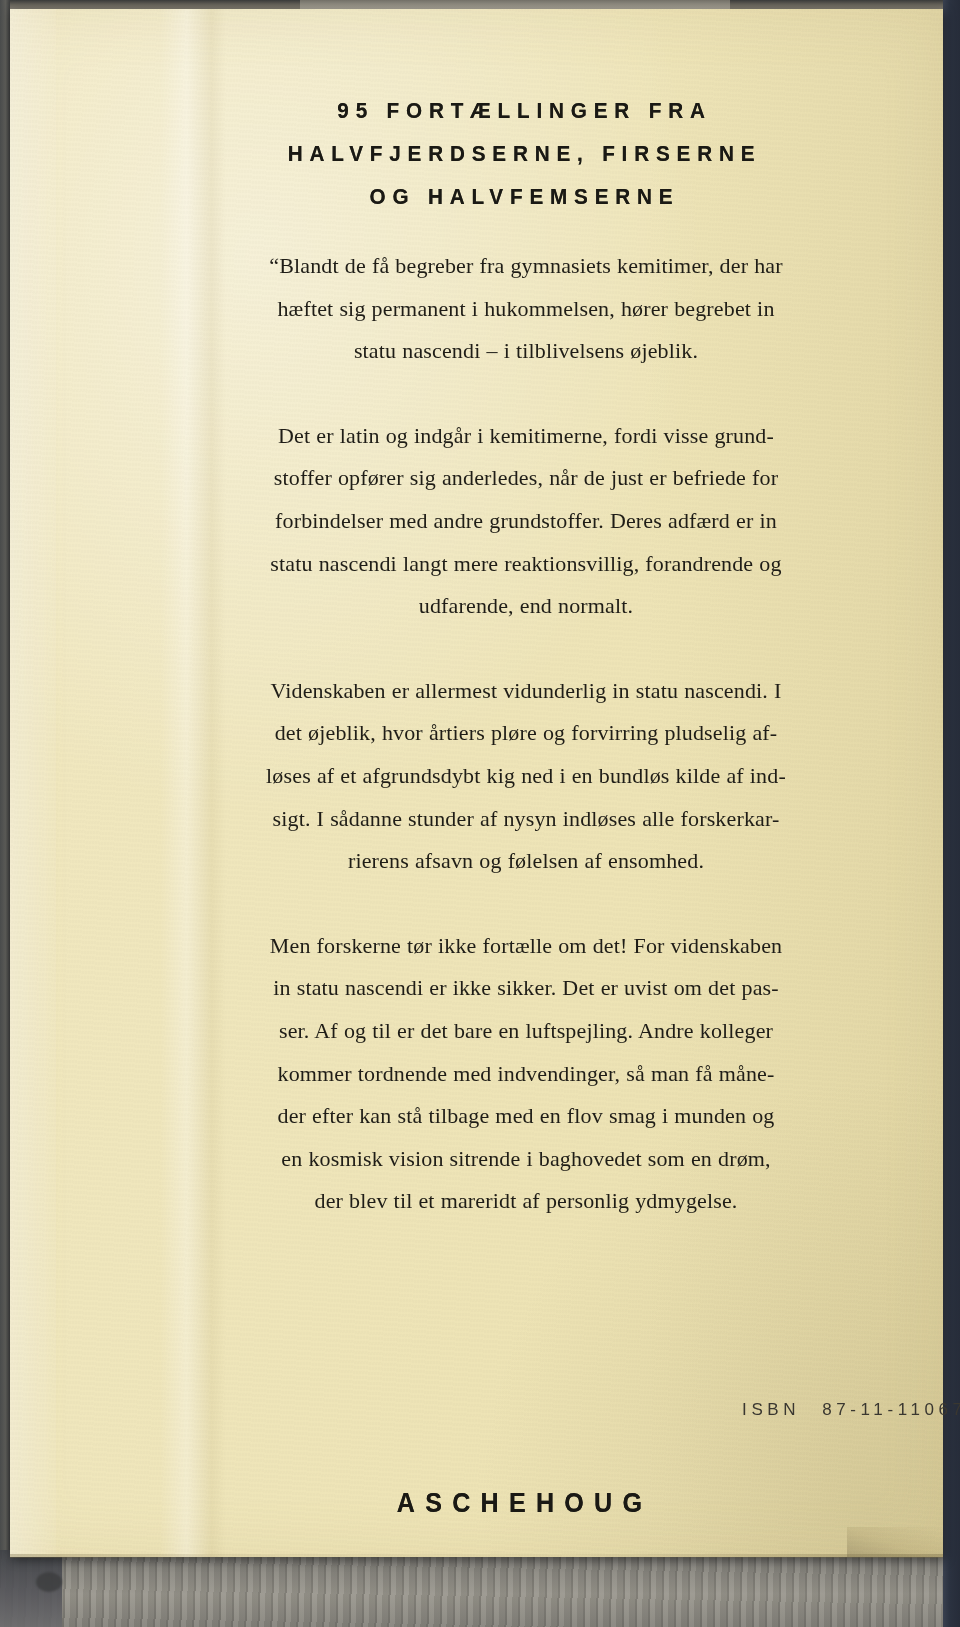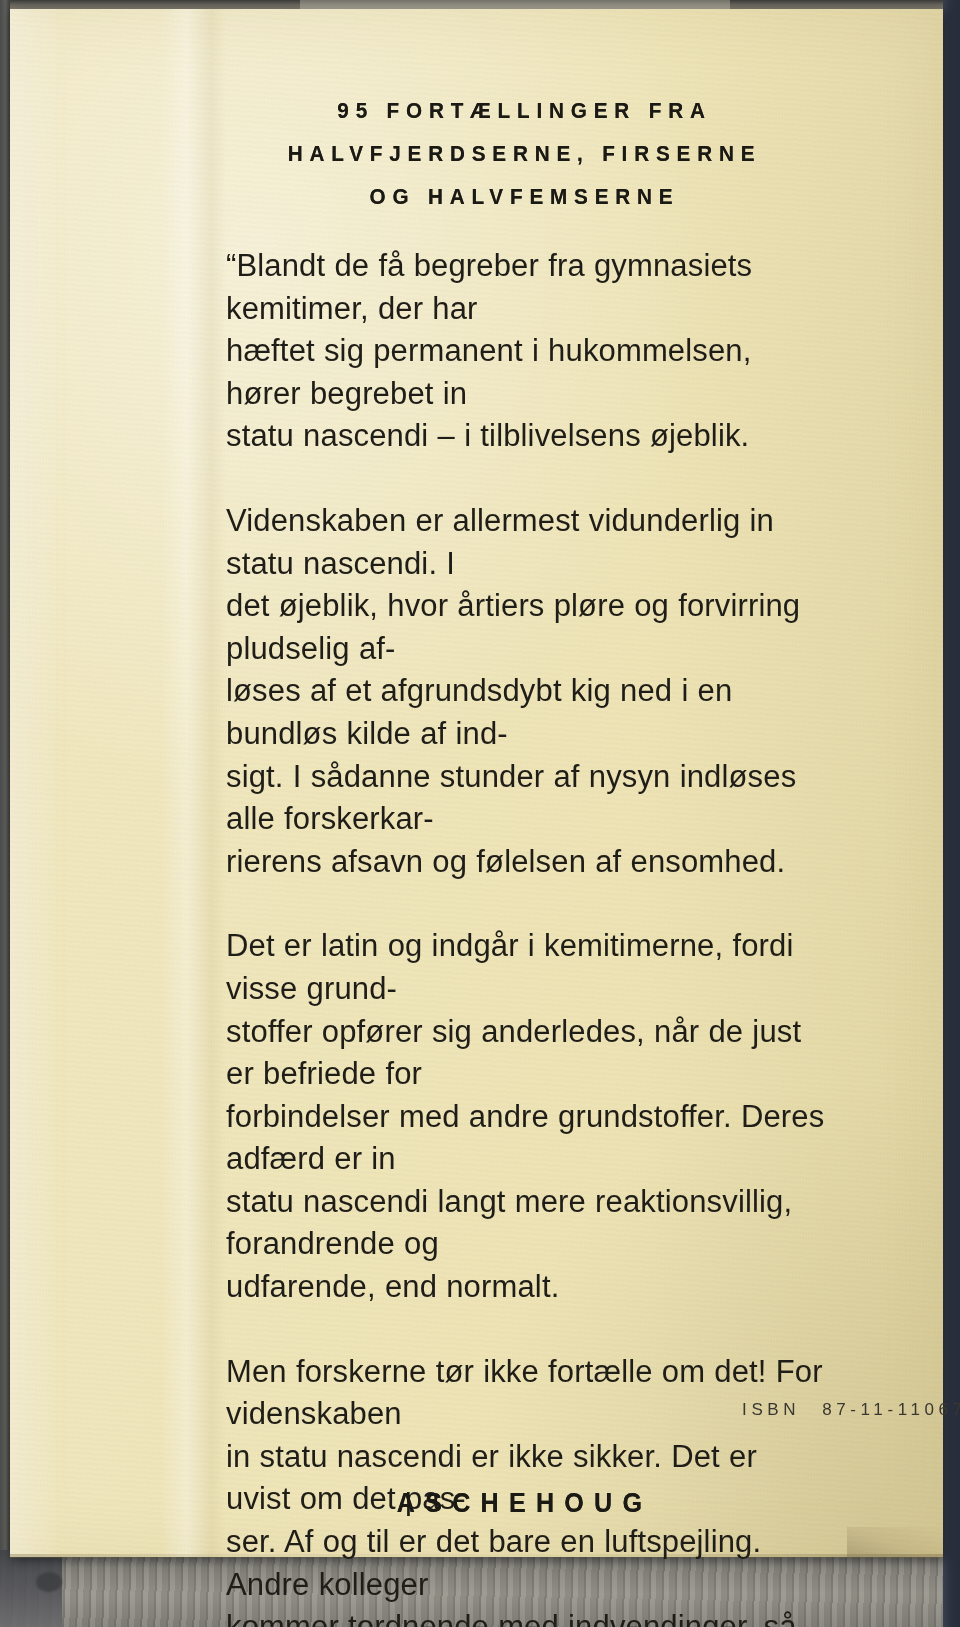--- a/index.html
+++ b/index.html
@@ -205,27 +205,28 @@
 
   
   .body-copy {
     position: absolute;
     left: 168px;
     top: 236px;
     width: 600px;
     color: #1f1d17;
   }
   .para {
-    font-family: Liberation Sans, sans-serif;
-    font-size: 31px;
+    font-family: Liberation Serif, serif;
+    font-size: 22px;
     line-height: 42.6px;
     letter-spacing: 0.15px;
     margin: 0 0 42px 0;
     white-space: pre-line;
     word-spacing: 0.4px;
+    text-align: center;
   }
   .para:last-child { margin-bottom: 0; }
 
   
   .isbn {
     position: absolute;
     left: 0;
     top: 1391px;
     width: 933px;
     text-align: right;
@@ -280,30 +281,30 @@
       <div class="headline">
         <div class="headline-line">95 FORTÆLLINGER FRA</div>
         <div class="headline-line">HALVFJERDSERNE, FIRSERNE</div>
         <div class="headline-line">OG HALVFEMSERNE</div>
       </div>
 
       <div class="body-copy">
         <p class="para">“Blandt de få begreber fra gymnasiets kemitimer, der har
 hæftet sig permanent i hukommelsen, hører begrebet in
 statu nascendi – i tilblivelsens øjeblik.</p>
+        <p class="para">Det er latin og indgår i kemitimerne, fordi visse grund-
+stoffer opfører sig anderledes, når de just er befriede for
+forbindelser med andre grundstoffer. Deres adfærd er in
+statu nascendi langt mere reaktionsvillig, forandrende og
+udfarende, end normalt.</p>
         <p class="para">Videnskaben er allermest vidunderlig in statu nascendi. I
 det øjeblik, hvor årtiers pløre og forvirring pludselig af-
 løses af et afgrundsdybt kig ned i en bundløs kilde af ind-
 sigt. I sådanne stunder af nysyn indløses alle forskerkar-
 rierens afsavn og følelsen af ensomhed.</p>
-        <p class="para">Det er latin og indgår i kemitimerne, fordi visse grund-
-stoffer opfører sig anderledes, når de just er befriede for
-forbindelser med andre grundstoffer. Deres adfærd er in
-statu nascendi langt mere reaktionsvillig, forandrende og
-udfarende, end normalt.</p>
         <p class="para">Men forskerne tør ikke fortælle om det! For videnskaben
 in statu nascendi er ikke sikker. Det er uvist om det pas-
 ser. Af og til er det bare en luftspejling. Andre kolleger
 kommer tordnende med indvendinger, så man få måne-
 der efter kan stå tilbage med en flov smag i munden og
 en kosmisk vision sitrende i baghovedet som en drøm,
 der blev til et mareridt af personlig ydmygelse.</p>
 
       </div>
 

